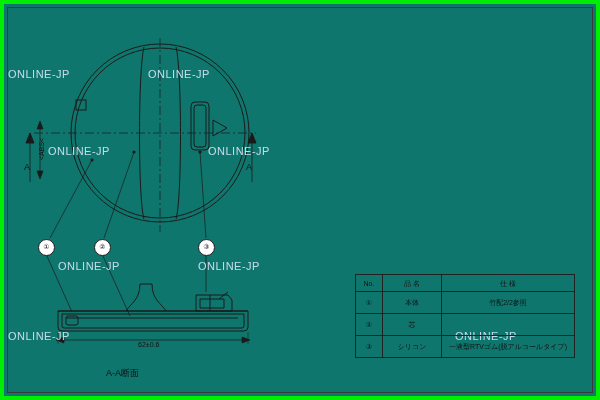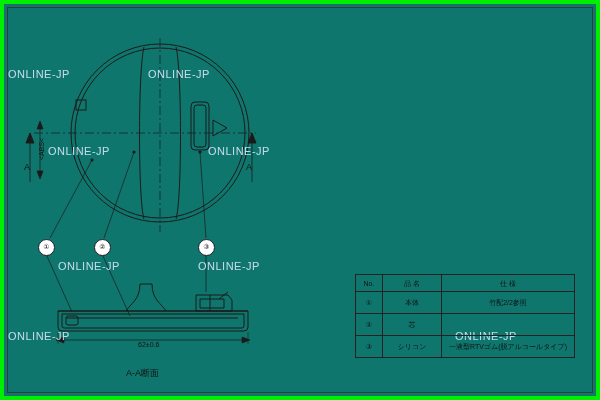--- a/index.html
+++ b/index.html
@@ -184,21 +184,21 @@
   <div class="lbl big" style="left:246px; top:162px;">A</div>
 
   <div class="lbl rot" style="left:38px; top:160px;">&lt;ABS&lt;</div>
 
   <div class="balloon" style="left:38px; top:239px;">①</div>
   <div class="balloon" style="left:94px; top:239px;">②</div>
   <div class="balloon" style="left:198px; top:239px;">③</div>
 
   <div class="lbl" style="left:138px; top:341px;">62±0.6</div>
 
-  <div class="lbl big" style="left:126px; top:367px;">A-A断面</div>
+  <div class="lbl big" style="left:106px; top:367px;">A-A断面</div>
 
   <table class="tbl" style="left:355px; top:274px;">
     <thead>
       <tr>
         <th class="c-no">No.</th>
         <th class="c-nm">品  名</th>
         <th class="c-sp">仕    様</th>
       </tr>
     </thead>
     <tbody>

